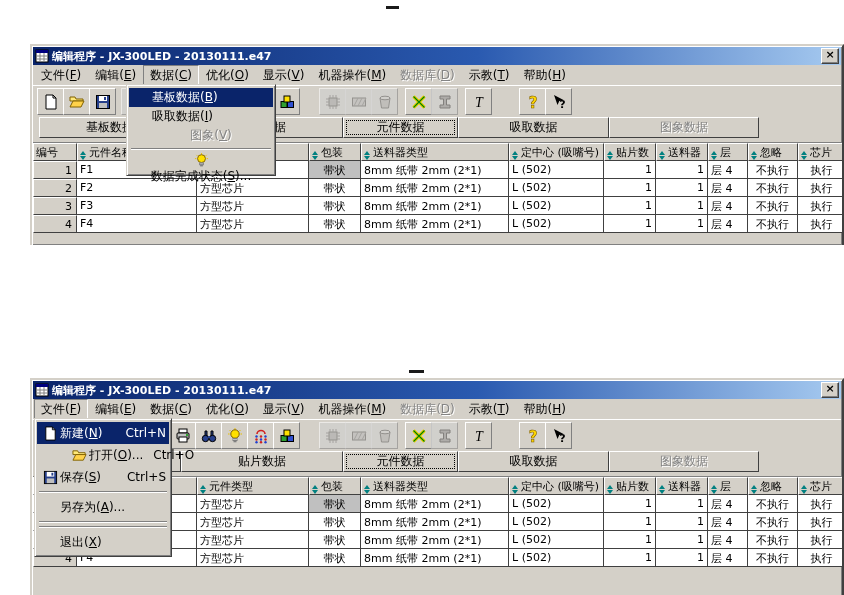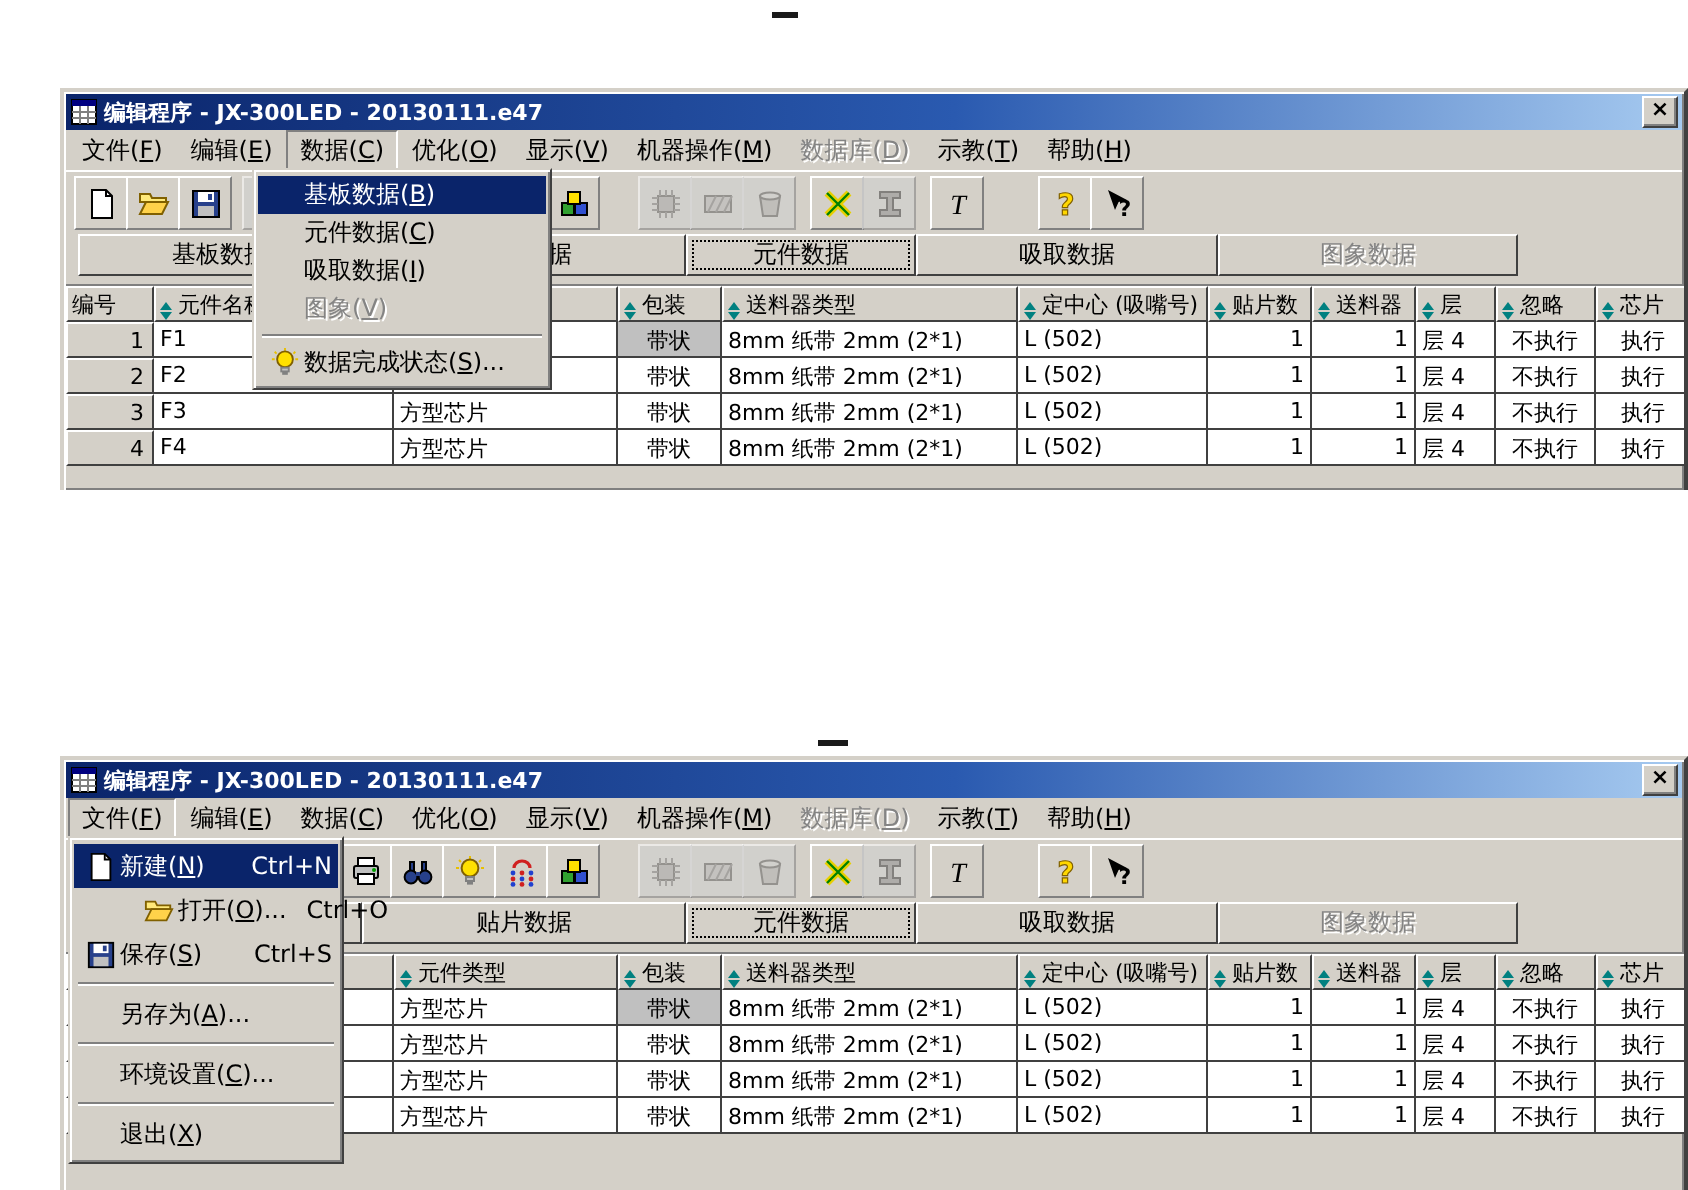--- a/index.html
+++ b/index.html
@@ -388,32 +388,28 @@
         <div class="dcell" style="width: 48px; text-align: center;">执行</div>
       </div>
     </div>
   <div class="menupanel" style="left: 94px; top: 38px; width: 144px;">
       <div class="mitem hl" style="height: 19px;">
         <span class="micon"></span>
         <span class="mlabel">基板数据(<u>B</u>)</span>
       </div>
       <div class="mitem" style="height: 19px;">
         <span class="micon"></span>
-        <span class="mlabel">元件数据(<u>C</u>)</span>
-      </div>
-      <div class="mitem" style="height: 19px;">
-        <span class="micon"></span>
         <span class="mlabel">吸取数据(<u>I</u>)</span>
       </div>
-      <div class="mitem mdis" style="height: 19px;">
+      <div class="mitem mdis" style="height: 19px; justify-content: center;">
         <span class="micon"></span>
         <span class="mlabel">图象(<u>V</u>)</span>
       </div>
       <div class="msep"></div>
-      <div class="mitem" style="height: 19px;">
+      <div class="mitem" style="height: 19px; flex-direction: column;">
         <span class="micon icon">
           <svg viewBox="0 0 16 16">
             <path d="M8 0v1.5M2.5 2l1 1M13.5 2l-1 1M1 6h1.5M13.5 6H15" stroke="#e8c000"></path>
             <circle cx="8" cy="6" r="4.2" fill="#ffe000" stroke="#806000"></circle>
             <rect x="6" y="10.5" width="4" height="2" fill="#c0c0c0" stroke="#808080"></rect>
             <rect x="6.5" y="12.5" width="3" height="1.8" fill="#808080"></rect>
           </svg>
         </span>
         <span class="mlabel">数据完成状态(<u>S</u>)...</span>
       </div>
@@ -772,23 +768,19 @@
         </span>
         <span class="mlabel">保存(<u>S</u>)</span>
         <span class="mshort">Ctrl+S</span>
       </div>
       <div class="msep"></div>
       <div class="mitem" style="height: 22px;">
         <span class="micon"></span>
         <span class="mlabel">另存为(<u>A</u>)...</span>
       </div>
       <div class="msep"></div>
-      <div class="mitem" style="height: 22px;">
-        <span class="micon"></span>
-        <span class="mlabel">环境设置(<u>C</u>)...</span>
-      </div>
       <div class="msep"></div>
       <div class="mitem" style="height: 22px;">
         <span class="micon"></span>
         <span class="mlabel">退出(<u>X</u>)</span>
       </div>
     </div>
 </div>
 
 </body></html>

